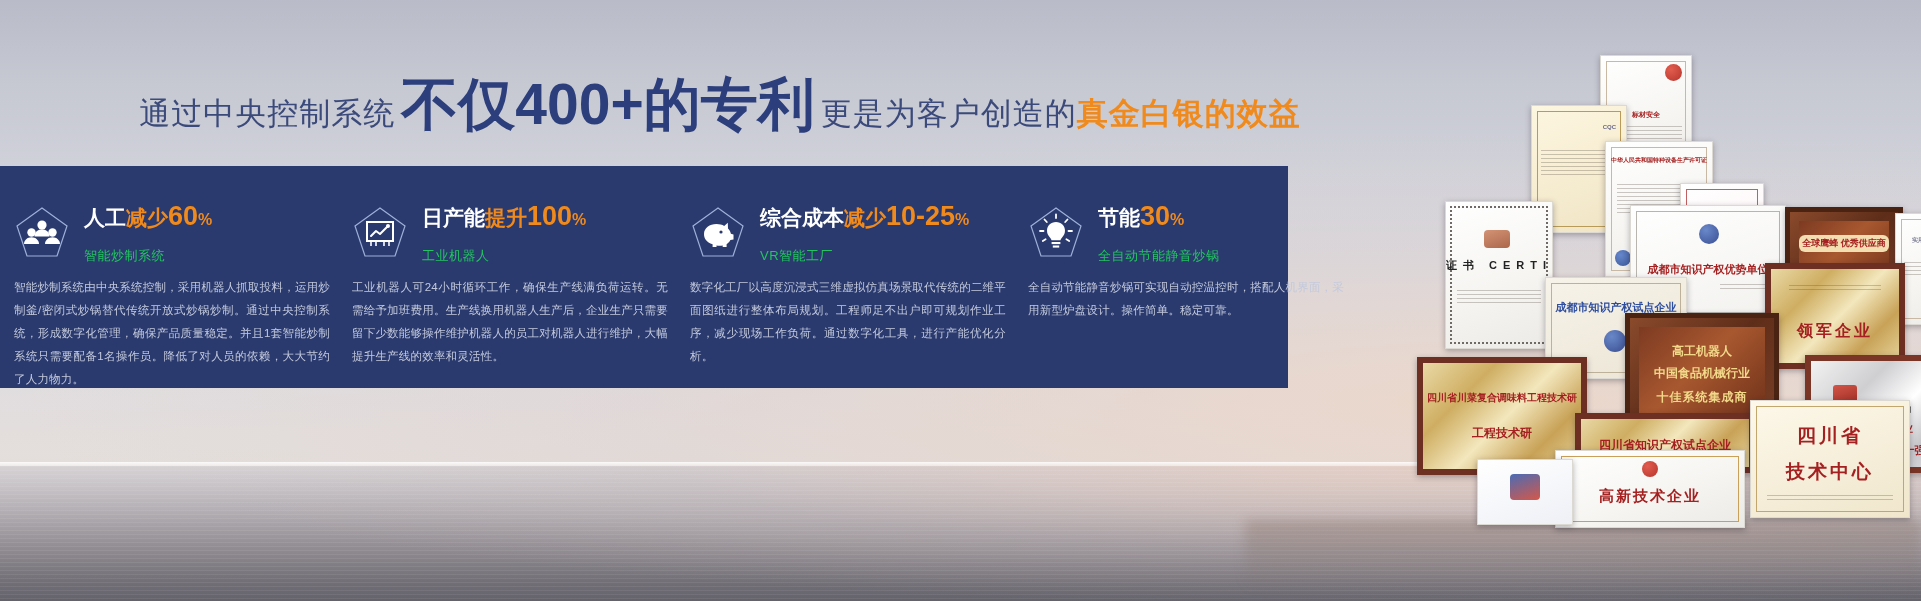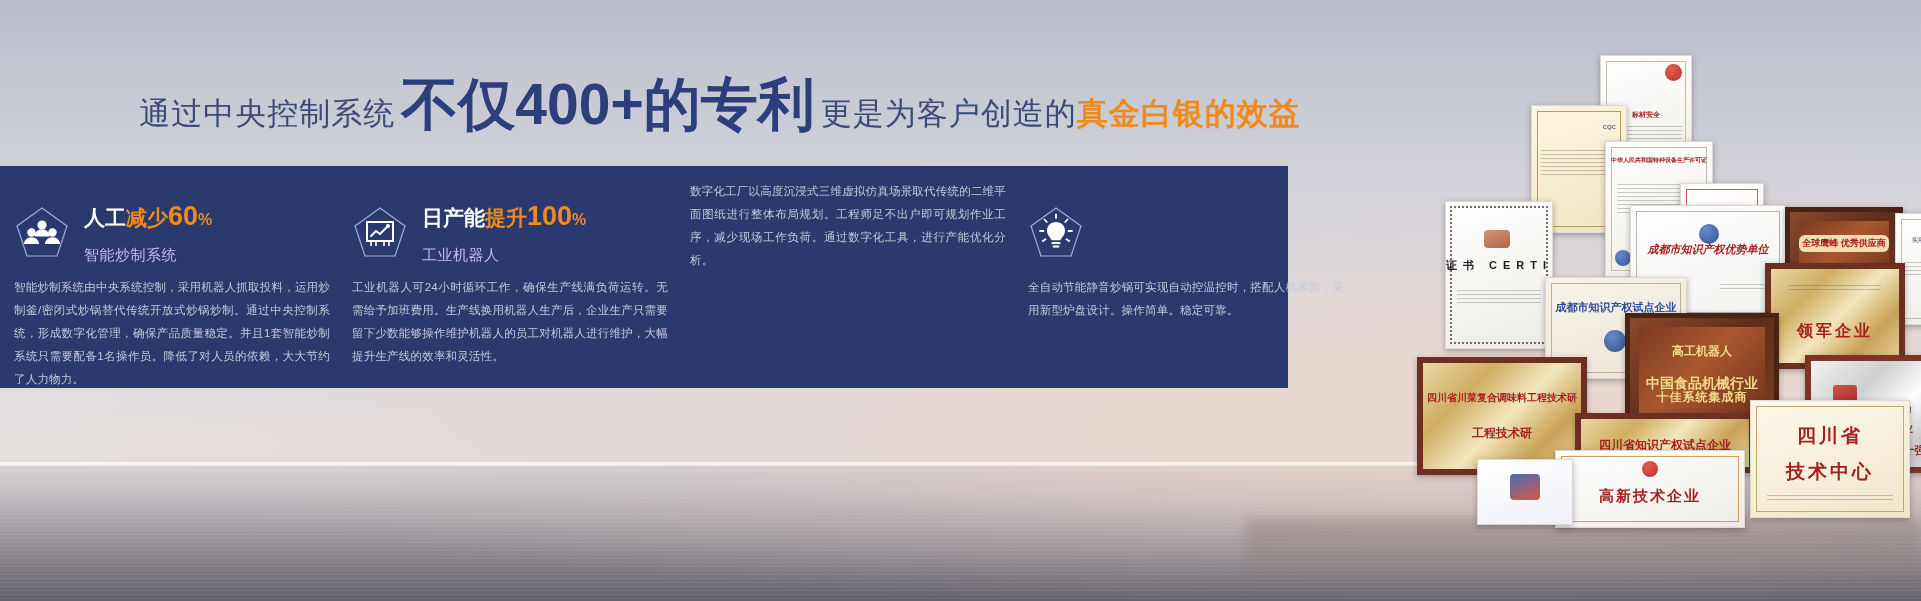--- a/index.html
+++ b/index.html
@@ -62,21 +62,21 @@
     width:56px; height:56px; flex:0 0 56px; margin-right:14px;
     position:relative;
   }
   .pent svg { display:block; }
 
   .f-titles { display:flex; flex-direction:column; justify-content:center; }
   .f-title { font-size:21px; font-weight:bold; color:#ffffff; line-height:1.15; white-space:nowrap; }
   .f-title .accent { color:#f08a1c; }
   .f-title .num { font-size:27px; color:#f08a1c; font-weight:bold; }
   .f-title .pct { font-size:16px; color:#f08a1c; font-weight:bold; }
-  .f-sub { font-size:15px; color:#c4b5fd; margin-top:14px; letter-spacing:.5px; white-space:nowrap; }
+  .f-sub { font-size:13px; color:#22c55e; margin-top:14px; letter-spacing:.5px; white-space:nowrap; }
 
   .f-body {
     margin-top:14px; font-size:11.5px; line-height:2.0; color:#c3c9dc;
     text-align:justify; letter-spacing:.2px;
   }
 
   
   #certs { position:absolute; left:1245px; top:55px; width:676px; height:470px; }
   .cert { position:absolute; box-shadow:0 2px 6px rgba(40,35,45,.35); overflow:hidden; }
   .paper {
@@ -176,20 +176,33 @@
         </span>
         <span class="f-titles">
           <span class="f-title"><span>日产能</span><span class="accent">提升</span><span class="num">100</span><span class="pct">%</span></span>
           <span class="f-sub">工业机器人</span>
         </span>
       </div>
       <div class="f-body">工业机器人可24小时循环工作，确保生产线满负荷运转。无需给予加班费用。生产线换用机器人生产后，企业生产只需要留下少数能够操作维护机器人的员工对机器人进行维护，大幅提升生产线的效率和灵活性。</div>
     </div>
 
     <div class="feature">
+      <div class="f-head">
+        <span class="pent">
+          <svg width="56" height="56" viewBox="0 0 56 56">
+            <polygon points="28,3 53,21 43,51 13,51 3,21" fill="none" stroke="#9fb0d8" stroke-width="1.2"></polygon>
+            <path d="M14 29c0-6 5.6-10 12.5-10 3 0 5.6.7 7.7 1.9l3.6-3.1.2 5.6c1.6 1.5 2.6 3.4 2.9 5.3l2.6.7v5.1l-3.1.6c-.8 1.7-2.1 3.1-3.8 4.2V42h-3.9v-1.6c-1 .2-2 .3-3.1.3s-2.1-.1-3.1-.3V42h-3.9v-2.7C16.3 37.3 14 33.6 14 29z" fill="#fff"></path>
+            <circle cx="31" cy="27" r="1.6" fill="#2a3a6e"></circle>
+          </svg>
+        </span>
+        <span class="f-titles">
+          <span class="f-title"><span>综合成本</span><span class="accent">减少</span><span class="num">10-25</span><span class="pct">%</span></span>
+          <span class="f-sub">VR智能工厂</span>
+        </span>
+      </div>
       <div class="f-body">数字化工厂以高度沉浸式三维虚拟仿真场景取代传统的二维平面图纸进行整体布局规划。工程师足不出户即可规划作业工序，减少现场工作负荷。通过数字化工具，进行产能优化分析。</div>
     </div>
 
     <div class="feature">
       <div class="f-head">
         <span class="pent">
           <svg width="56" height="56" viewBox="0 0 56 56">
             <polygon points="28,3 53,21 43,51 13,51 3,21" fill="none" stroke="#9fb0d8" stroke-width="1.2"></polygon>
             <path d="M28 17c-5.2 0-9 3.9-9 8.8 0 3.1 1.6 5.3 3.1 6.9.9 1 1.3 1.8 1.4 2.6h9c.1-.8.5-1.6 1.4-2.6 1.5-1.6 3.1-3.8 3.1-6.9 0-4.9-3.8-8.8-9-8.8z" fill="#fff"></path>
             <rect x="23.6" y="37" width="8.8" height="2.1" fill="#fff"></rect>
@@ -198,20 +211,24 @@
               <line x1="28" y1="9.5" x2="28" y2="13"></line>
               <line x1="16.5" y1="14.5" x2="18.8" y2="17"></line>
               <line x1="39.5" y1="14.5" x2="37.2" y2="17"></line>
               <line x1="12" y1="26" x2="15.5" y2="26"></line>
               <line x1="44" y1="26" x2="40.5" y2="26"></line>
               <line x1="14.8" y1="36" x2="17.6" y2="34.2"></line>
               <line x1="41.2" y1="36" x2="38.4" y2="34.2"></line>
             </g>
           </svg>
         </span>
+        <span class="f-titles">
+          <span class="f-title"><span>节能</span><span class="accent"></span><span class="num">30</span><span class="pct">%</span></span>
+          <span class="f-sub">全自动节能静音炒锅</span>
+        </span>
       </div>
       <div class="f-body">全自动节能静音炒锅可实现自动控温控时，搭配人机界面，采用新型炉盘设计。操作简单。稳定可靠。</div>
     </div>
 
   </div>
 </div>
 
 <div class="reflect"></div>
 <div id="certs">
 
@@ -272,21 +289,21 @@
         <i></i>
         <i></i>
         <i></i>
         <i></i>
       </div>
   </div>
 
   <div class="cert paper" style="left:385px;top:150px;width:156px;height:114px;background:linear-gradient(160deg,#fff,#f2f1ee);">
     <div class="inner" style="border-color:#b8b5ae;"></div>
     <div class="seal" style="left:68px;top:18px;width:20px;height:20px;background:radial-gradient(circle at 35% 30%,#5d7fc6,#29408a);"></div>
-    <div class="ctext red" style="top:36px;font-size:11px;font-style:italic;">成都市知识产权优势单位</div>
+    <div class="ctext red" style="top:56px;font-size:11px;">成都市知识产权优势单位</div>
     <div class="micro" style="top:78px;left:58%;right:8%;">
         <i></i>
         <i></i>
       </div>
   </div>
 
   <div class="cert wood" style="left:540px;top:152px;width:118px;height:96px;">
     <div class="plate">
       <div class="ctext red" style="top:14px;font-size:9px;background:#f2deb0;padding:2px 0;">全球鹰蜂 优秀供应商</div>
       <div class="ctext goldtext" style="top:52px;font-size:8px;">优秀供应商</div>
@@ -314,21 +331,21 @@
     <div class="micro" style="top:16px;left:14%;right:14%;">
         <i></i>
         <i></i>
       </div>
     <div class="ctext red" style="top:52px;font-size:16px;letter-spacing:3px;">领军企业</div>
   </div>
 
   <div class="cert wood" style="left:380px;top:258px;width:154px;height:120px;">
     <div class="plate">
       <div class="ctext goldtext" style="top:16px;font-size:12px;">高工机器人</div>
-      <div class="ctext goldtext" style="top:48px;font-size:14px;text-align:center;">中国食品机械行业</div>
+      <div class="ctext goldtext" style="top:38px;font-size:12px;text-align:center;">中国食品机械行业</div>
       <div class="ctext goldtext" style="top:62px;font-size:12px;letter-spacing:1px;">十佳系统集成商</div>
       <div class="ctext goldtext" style="top:88px;font-size:7px;">成设备制</div>
     </div>
   </div>
 
   <div class="cert gold" style="left:172px;top:302px;width:170px;height:118px;padding-left:38px;">
     <div class="ctext red" style="top:28px;font-size:10px;">四川省川菜复合调味料工程技术研</div>
     <div class="ctext red" style="top:62px;font-size:12px;">工程技术研</div>
   </div>
 

